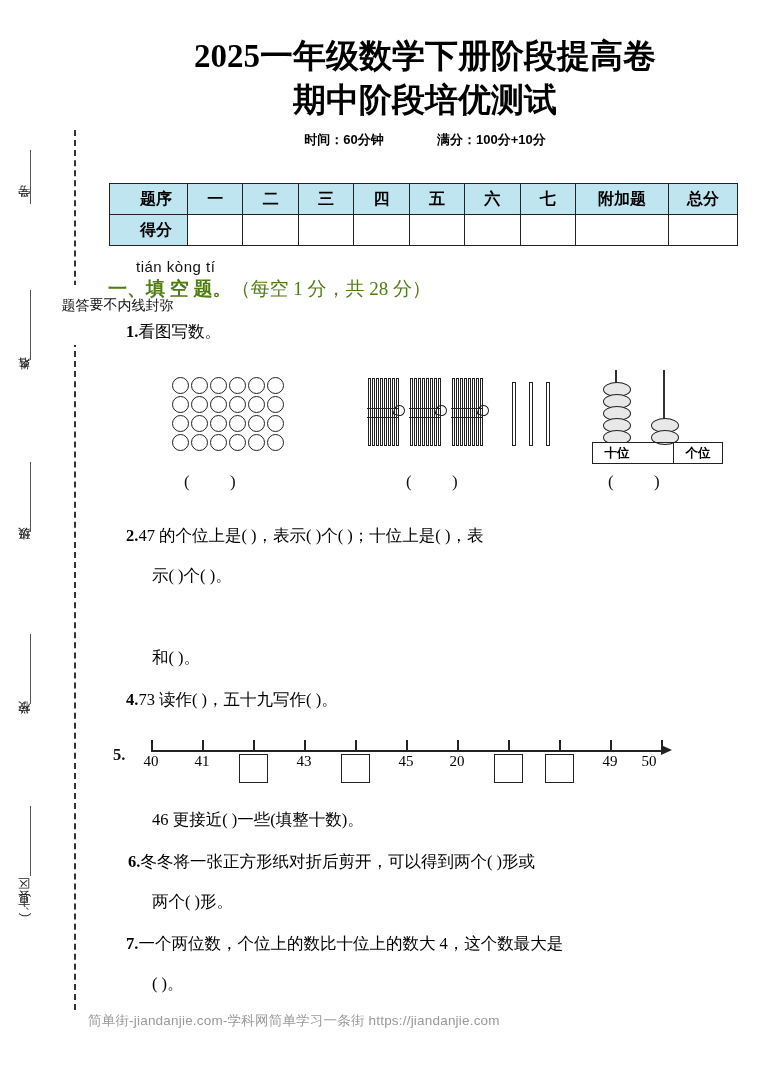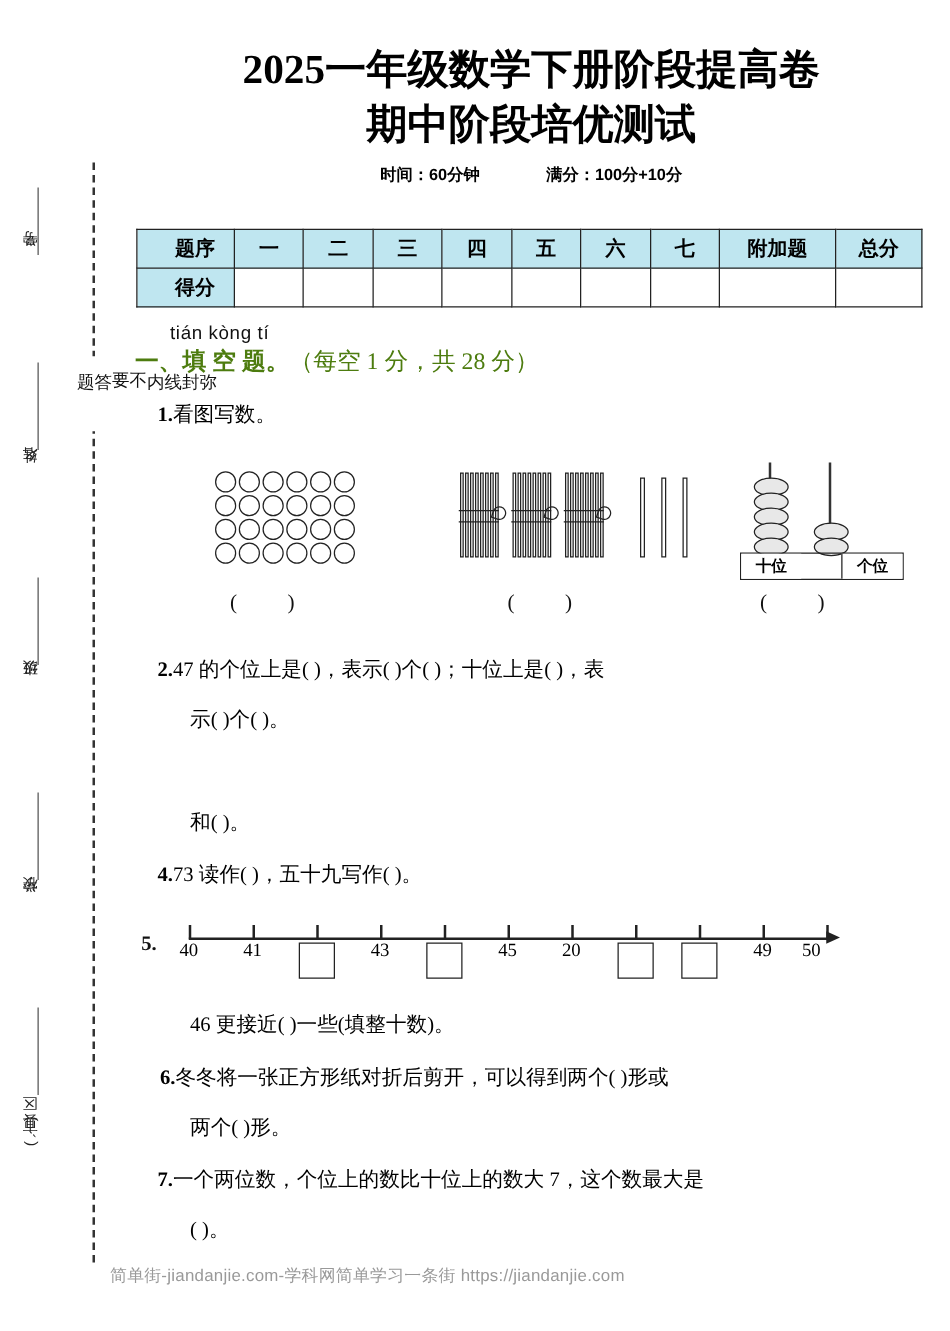--- a/index.html
+++ b/index.html
@@ -504,21 +504,21 @@
   </div>
 
   <div class="q" style="left:128px; top:842px;">
     <span class="num">6.</span><span>冬冬将一张正方形纸对折后剪开，可以得到两个(              )形或</span>
   </div>
   <div class="q q-indent" style="left:126px; top:882px;">
     <span>两个(            )形。</span>
   </div>
 
   <div class="q" style="left:126px; top:924px;">
-    <span class="num">7.</span><span>一个两位数，个位上的数比十位上的数大 7，这个数最大是</span>
+    <span class="num">7.</span><span>一个两位数，个位上的数比十位上的数大 4，这个数最大是</span>
   </div>
   <div class="q q-indent" style="left:126px; top:964px;">
     <span>(        )。</span>
   </div>
 
   <div class="footer">简单街-jiandanjie.com-学科网简单学习一条街 https://jiandanjie.com</div>
 
 </div>
 
 </body></html>

